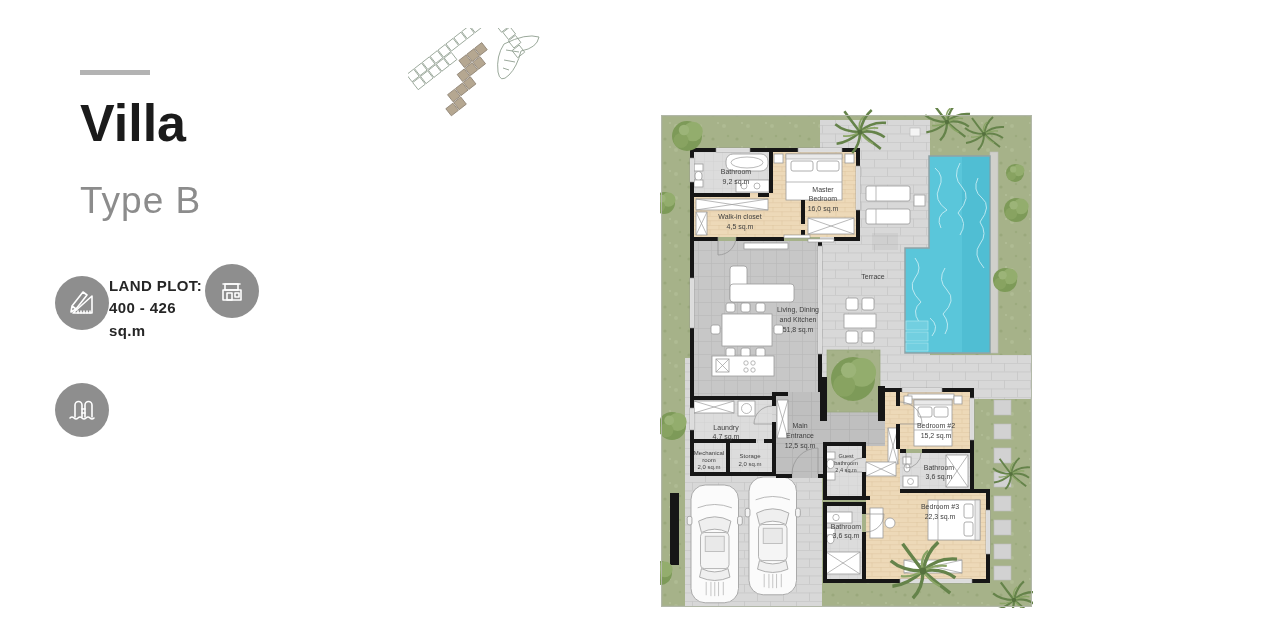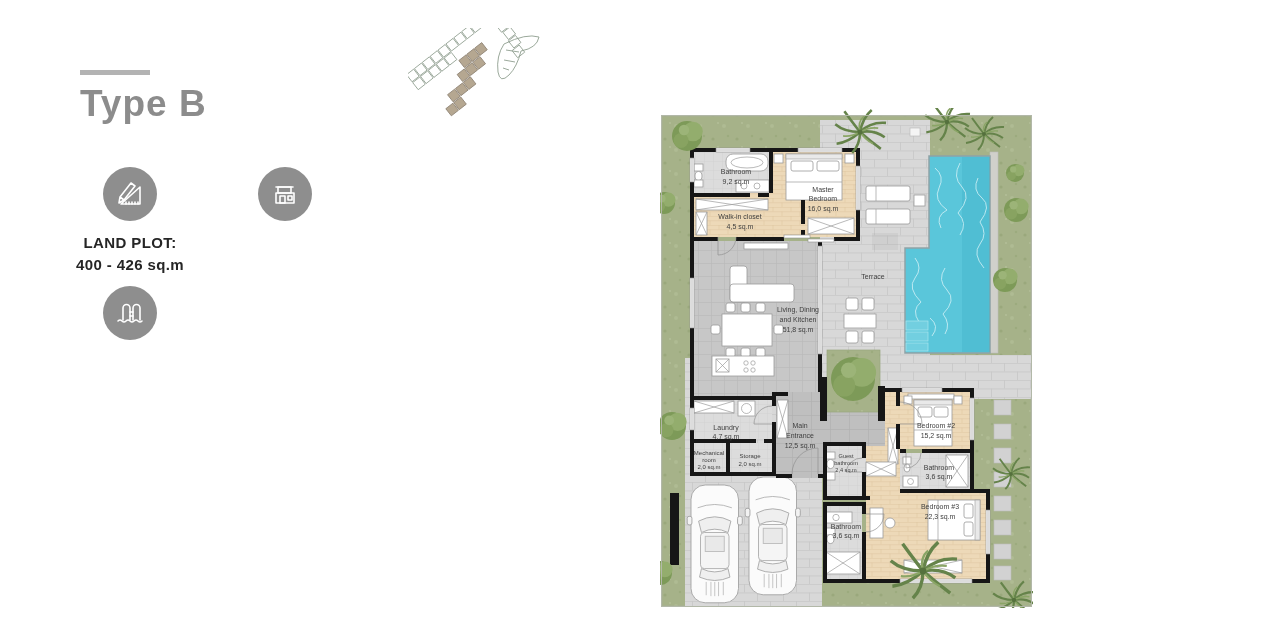--- a/index.html
+++ b/index.html
@@ -1,24 +1,24 @@
 <!DOCTYPE html>
 <html style="--accent_line: #b3b3b3; --title_color: #1b1b1b; --subtitle_color: #8c8c8c; --label_color: #262626; --icon_circle: #8e8e8e; --grass: #a6b289; --pavement: #d8d8d8; --tile: #c7c7c7; --tile_dark: #bfbfbf; --bath_tile: #dcdcdc; --wood: #edd9b8; --wall: #161616; --pool: #5ac6da; --plot_highlight: #b5a791;"><head>
 <meta charset="utf-8">
 <style>
   html,body{margin:0;padding:0}
   body{width:1279px;height:617px;position:relative;background:#fff;
        font-family:"Liberation Sans",sans-serif;overflow:hidden}
   .left-panel{position:absolute;left:80px;top:70px;width:330px}
   .accent-line{width:70px;height:5px;background:var(--accent_line,#b3b3b3)}
   .title{margin:22px 0 0;font-size:52px;font-weight:800;color:var(--title_color,#1b1b1b);line-height:1;letter-spacing:0}
-  .subtitle{margin-top:9px;font-size:37px;line-height:1.1;color:var(--subtitle_color,#8c8c8c);font-weight:700;letter-spacing:1px}
+  .subtitle{margin-top:32px;font-size:37px;line-height:1.1;color:var(--subtitle_color,#8c8c8c);font-weight:400;letter-spacing:1px}
   .features{margin-top:42px;margin-left:-25px;display:grid;grid-template-columns:150px 160px;
             grid-template-rows:119px 126px auto;align-items:start}
-  .feature{display:flex;flex-direction:column;align-items:center;text-align:center}
+  .feature{display:flex;align-items:center;text-align:left}
   .icon-circle{width:54px;height:54px;border-radius:50%;background:var(--icon_circle,#8e8e8e);
                display:flex;align-items:center;justify-content:center;flex:none}
   .icon-circle svg{width:32px;height:32px;stroke:#fff;fill:none;stroke-width:1.6;stroke-linecap:round;stroke-linejoin:round}
   .feature-label{margin-top:11px;font-size:15px;font-weight:bold;color:var(--label_color,#262626);
                  line-height:1.5;letter-spacing:.4px}
   .feature-label span{display:block}
   .site-map{position:absolute;left:408px;top:28px}
   .plan{position:absolute;left:660px;top:108px}
   .plan text{font-family:"Liberation Sans",sans-serif;fill:#3e3e3e;text-anchor:middle}
   .rl{font-size:7px}
@@ -27,20 +27,21 @@
   .furn{fill:#fff;stroke:#9b9b9b;stroke-width:.8}
   .furnl{stroke:#9b9b9b;stroke-width:.7;fill:none}
   .win{fill:#fff;stroke:#8f8f8f;stroke-width:.6}
   .arc{stroke:#909090;stroke-width:.7;fill:none}
 </style>
 </head>
 <body>
 
 <div class="left-panel">
   <div class="accent-line"></div>
+  <h1 class="title">Villa</h1>
   <div class="subtitle">Type B</div>
 
   <div class="features">
 
     <div class="feature">
       <div class="icon-circle">
         <svg viewBox="0 0 32 32">
             <path d="M7 26 H26 V9 Z"></path>
             <path d="M12 26v-2 M15 26v-2 M18 26v-2 M21 26v-2 M24 26v-2"></path>
             <path d="M6 19 L17 5 L21 8 L10 22 Z M6 19 L5 25 L10 22"></path>

